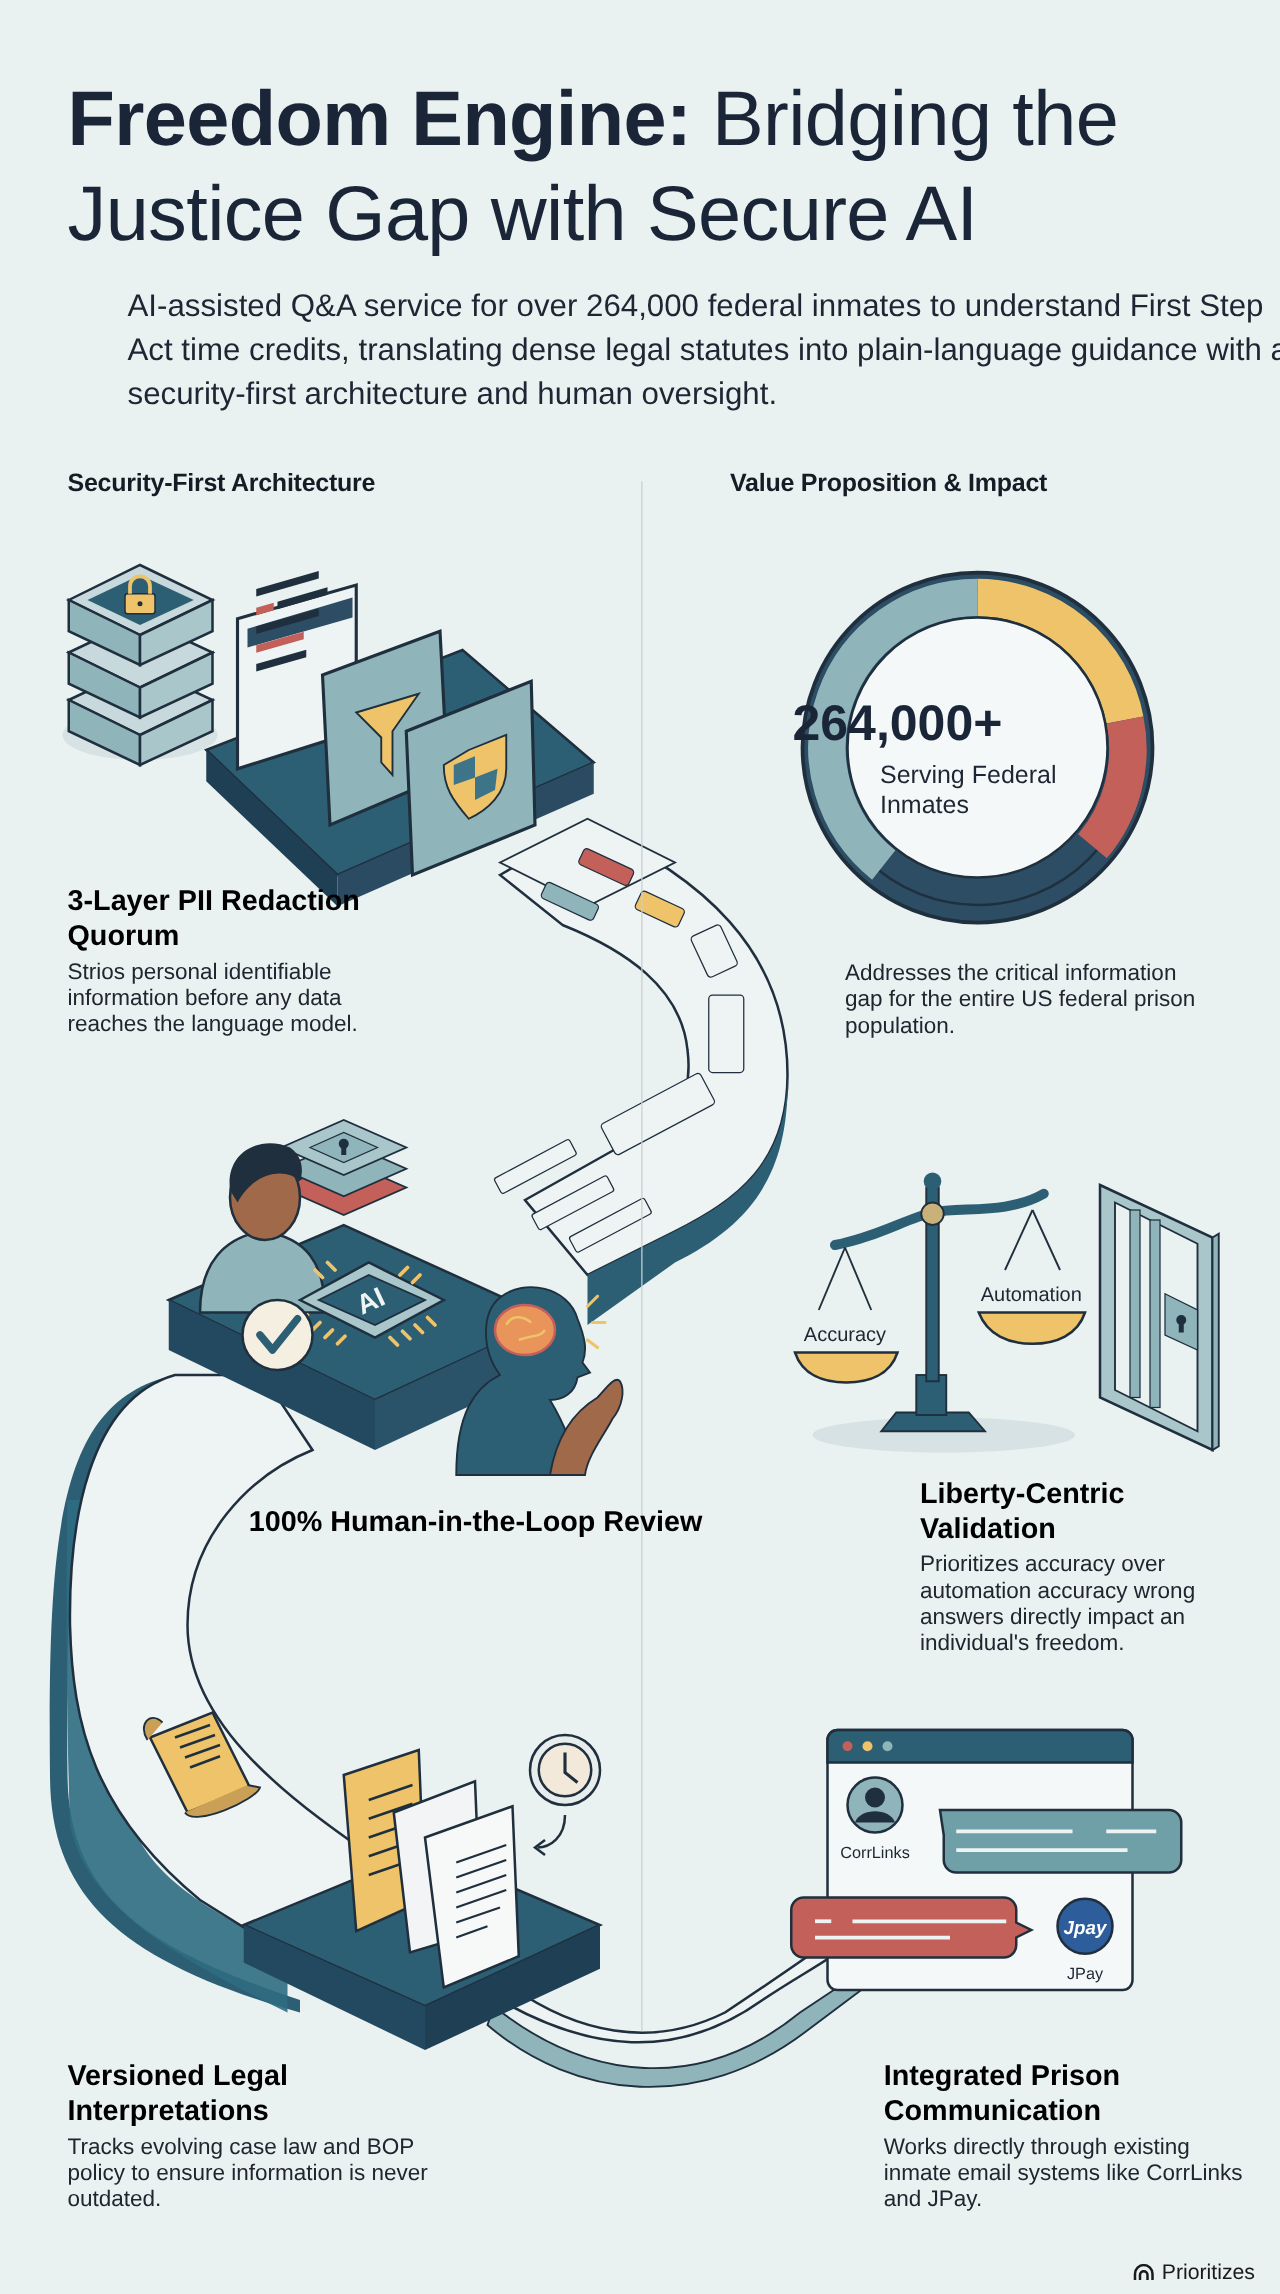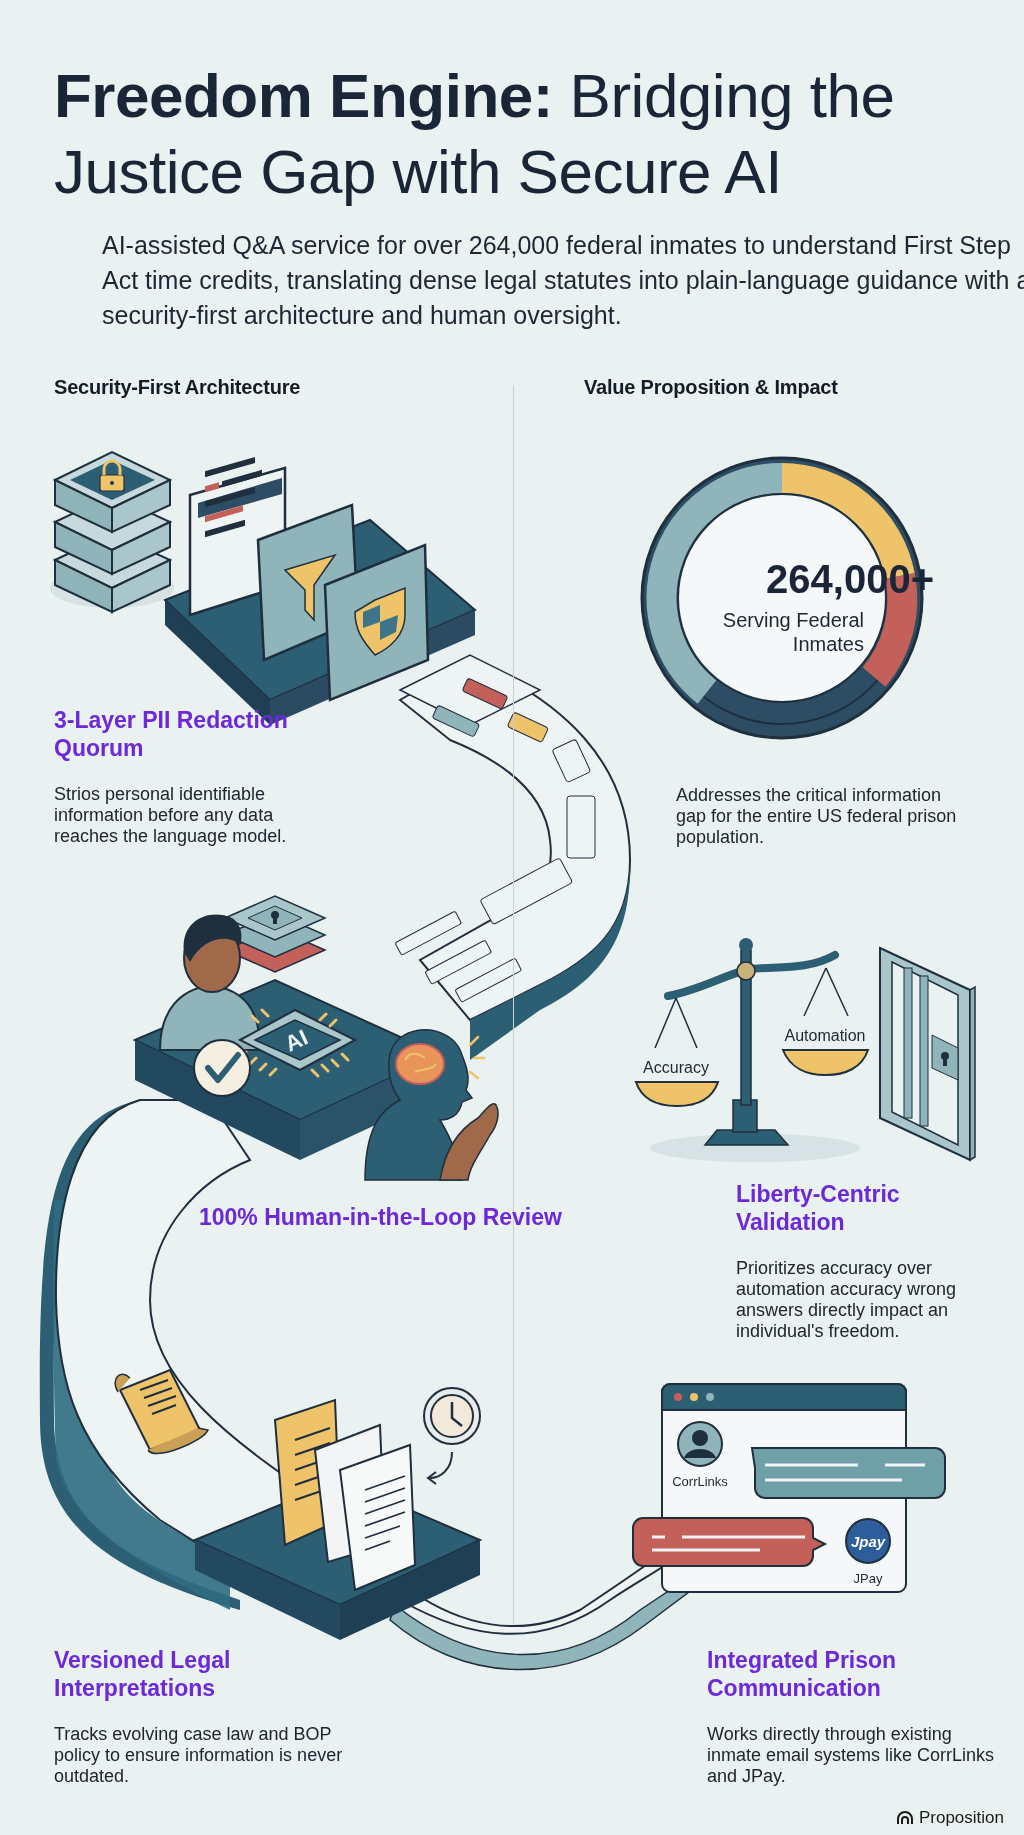--- a/index.html
+++ b/index.html
@@ -20,27 +20,27 @@
     left: 54px; top: 228px; width: 940px;
     font-size: 25px; line-height: 35px; color: #1e2633; margin-left: 48px;
   }
   .section-head {
     font-size: 20px; font-weight: bold; color: #161c26; letter-spacing: -0.2px;
   }
   .divider {
     left: 513px; top: 385px; width: 1px; height: 1240px; background: #c8d0d2;
   }
   .card-title {
-    font-size: 23px; font-weight: bold; line-height: 28px; color: #6d28d9;
+    font-size: 23px; font-weight: bold; line-height: 28px; color: #000000;
   }
   .card-body {
-    font-size: 18px; line-height: 21px; color: #20262f; margin-top: 22px;
+    font-size: 18px; line-height: 21px; color: #20262f; margin-top: 5px;
   }
   .ring-center {
-    left: 634px; top: 557px; width: 300px; text-align: right;
+    left: 634px; top: 557px; width: 300px; text-align: left;
   }
   .ring-number { font-size: 40px; font-weight: bold; color: #1a2638; }
   .ring-label { font-size: 20px; line-height: 24px; color: #1e2633; margin-top: 6px; }
   .svg-layer { left: 0; top: 0; }
   .brand {
     right: 20px; top: 1808px; font-size: 17px; color: #1a1a1a; display: flex; align-items: center; gap: 5px;
   }
 </style>
 </head>
 <body>
@@ -331,14 +331,14 @@
 <div class="abs" style="left:707px; top:1646px; width:290px;">
   <div class="card-title">Integrated Prison Communication</div>
   <div class="card-body">Works directly through existing inmate email systems like CorrLinks and JPay.</div>
 </div>
 
 <div class="abs brand">
   <svg width="18" height="14" viewBox="0 0 18 14">
     <path d="M2 13 V8 a7 7 0 0 1 14 0 V13" fill="none" stroke="#1a1a1a" stroke-width="2"></path>
     <path d="M6 13 V9 a3 3 0 0 1 6 0 V13" fill="none" stroke="#1a1a1a" stroke-width="2"></path>
   </svg>
-  <span>Proposition</span>
+  <span>Prioritizes</span>
 </div>
 
 </body></html>

